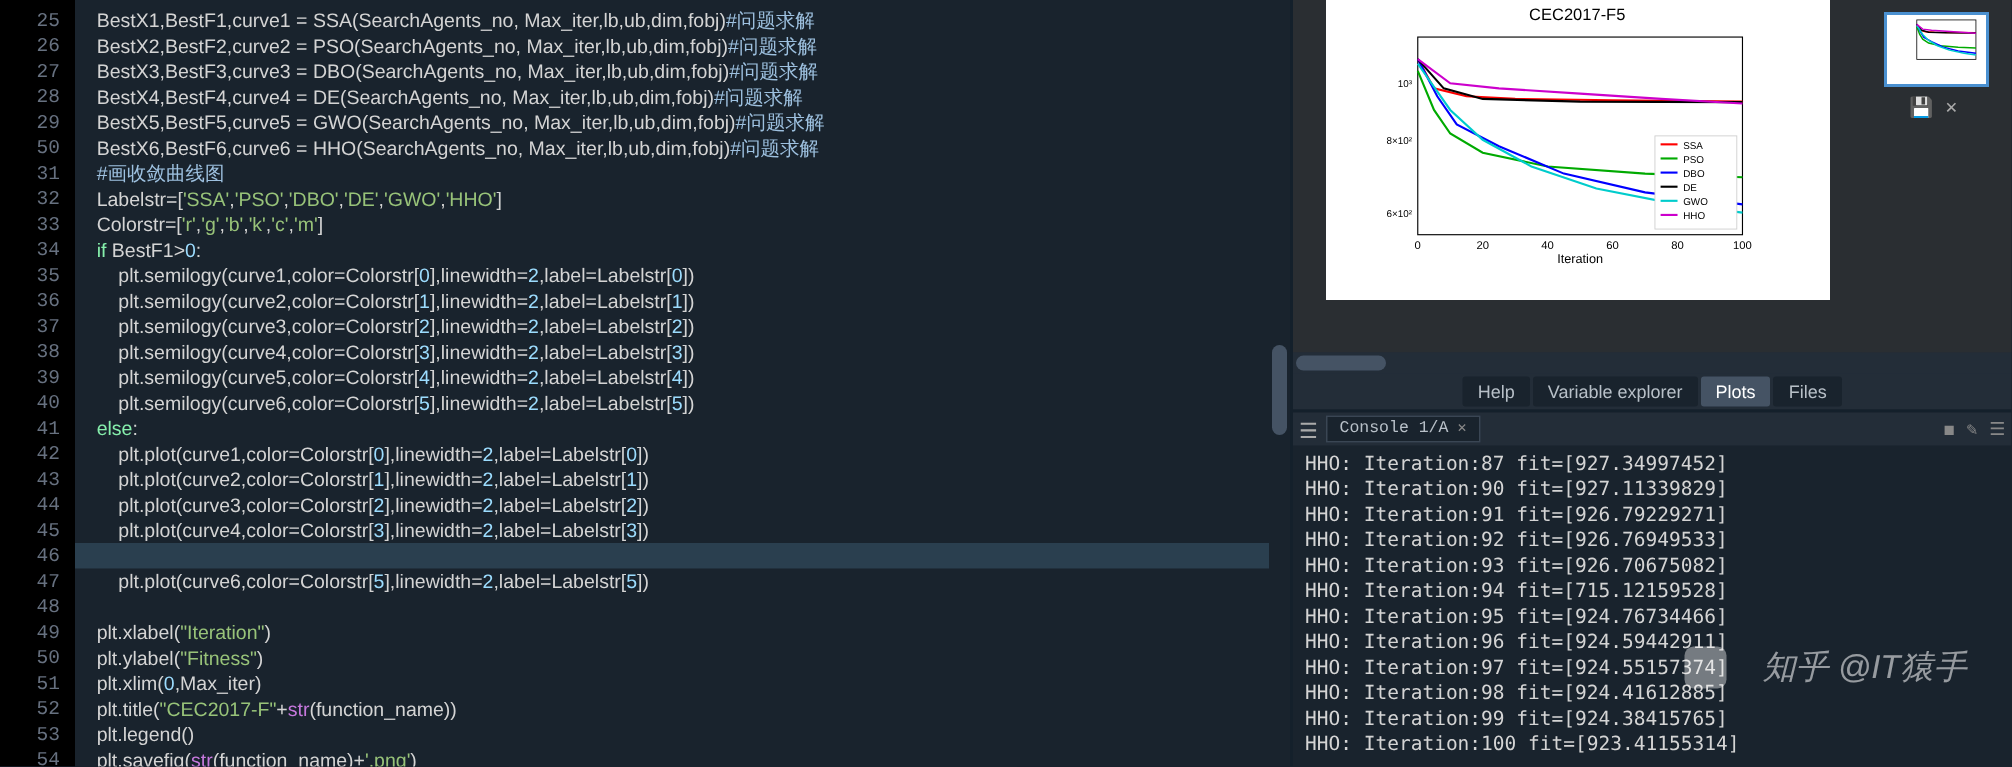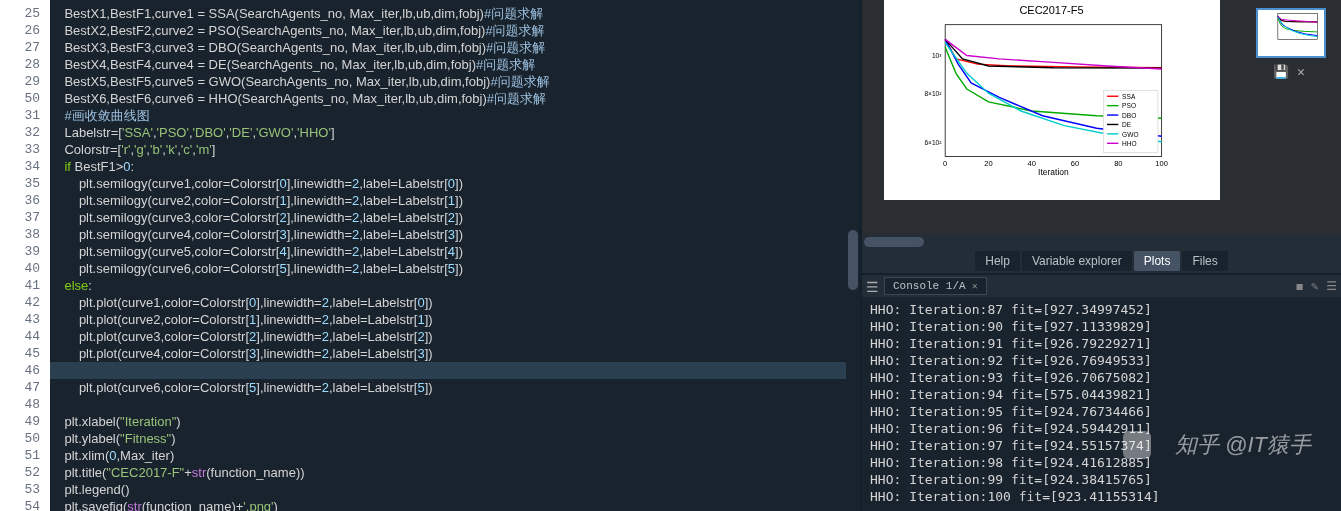--- a/index.html
+++ b/index.html
@@ -1,22 +1,22 @@
 <!DOCTYPE html>
 <html><head>
 <meta charset="utf-8">
 <style>
 *{margin:0;padding:0;box-sizing:border-box}
 body{background:#19232d;font-family:Consolas,'Courier New',monospace;font-size:13px;color:#d4d4d4;overflow:hidden;width:1341px;height:511px;display:flex}
 .editor-pane{width:860px;height:511px;display:flex;background:#19232d;position:relative}
-.gutter{width:50px;background:#ffffff;text-align:right;padding-right:10px;color:#677180;line-height:17px;padding-top:5px}
+.gutter{width:50px;background:#000000;text-align:right;padding-right:10px;color:#677180;line-height:17px;padding-top:5px}
 .gutter div{height:17px}
 .code-area{flex:1;position:relative;padding-top:5px}
 .code-line{height:17px;line-height:17px;white-space:pre;font-family:Liberation Sans, sans-serif}
-.hl{color:#c678dd}.kw{color:#84cc16}.op{color:#d4d4d4}.num{color:#9cdcfe}.str{color:#98c379}.cmt{color:#9dc0df}
+.hl{color:#c678dd}.kw{color:#86efac}.op{color:#d4d4d4}.num{color:#9cdcfe}.str{color:#98c379}.cmt{color:#9dc0df}
 .line-highlight{background:#2a3f4f;position:absolute;left:0;right:8px;height:17px}
 .scrollbar-v{position:absolute;right:0;top:0;width:14px;height:100%;background:#19232d}
 .scrollbar-thumb-v{position:absolute;right:2px;top:230px;width:10px;height:60px;background:#455364;border-radius:5px}
 .right-pane{flex:1;display:flex;flex-direction:column;background:#232d38;border-left:2px solid #14202b}
 .plot-area{height:235px;background:#2a2e32;display:flex;position:relative}
 .plot-main{flex:1;display:flex;align-items:flex-start;justify-content:center;padding:0 10px}
 .plot-container{width:336px;height:200px;background:#fff;position:relative}
 .plot-title{position:absolute;top:4px;left:0;right:0;text-align:center;color:#000;font-size:11px;font-family:Arial}
 .plot-svg{position:absolute;top:20px;left:30px;width:260px;height:160px}
 .thumb-strip{width:100px;background:#2a2e32;padding:8px;display:flex;flex-direction:column;align-items:center}
@@ -196,21 +196,21 @@
         <span class="console-icon">✎</span>
         <span class="console-icon">☰</span>
       </div>
     </div>
     <div class="console-output" id="consoleout">
         <div class="console-line">HHO: Iteration:87 fit=[927.34997452]</div>
         <div class="console-line">HHO: Iteration:90 fit=[927.11339829]</div>
         <div class="console-line">HHO: Iteration:91 fit=[926.79229271]</div>
         <div class="console-line">HHO: Iteration:92 fit=[926.76949533]</div>
         <div class="console-line">HHO: Iteration:93 fit=[926.70675082]</div>
-        <div class="console-line">HHO: Iteration:94 fit=[575.04439821]</div>
+        <div class="console-line">HHO: Iteration:94 fit=[715.12159528]</div>
         <div class="console-line">HHO: Iteration:95 fit=[924.76734466]</div>
         <div class="console-line">HHO: Iteration:96 fit=[924.59442911]</div>
         <div class="console-line">HHO: Iteration:97 fit=[924.55157374]</div>
         <div class="console-line">HHO: Iteration:98 fit=[924.41612885]</div>
         <div class="console-line">HHO: Iteration:99 fit=[924.38415765]</div>
         <div class="console-line">HHO: Iteration:100 fit=[923.41155314]</div>
       </div>
   </div>
 </div>
 

